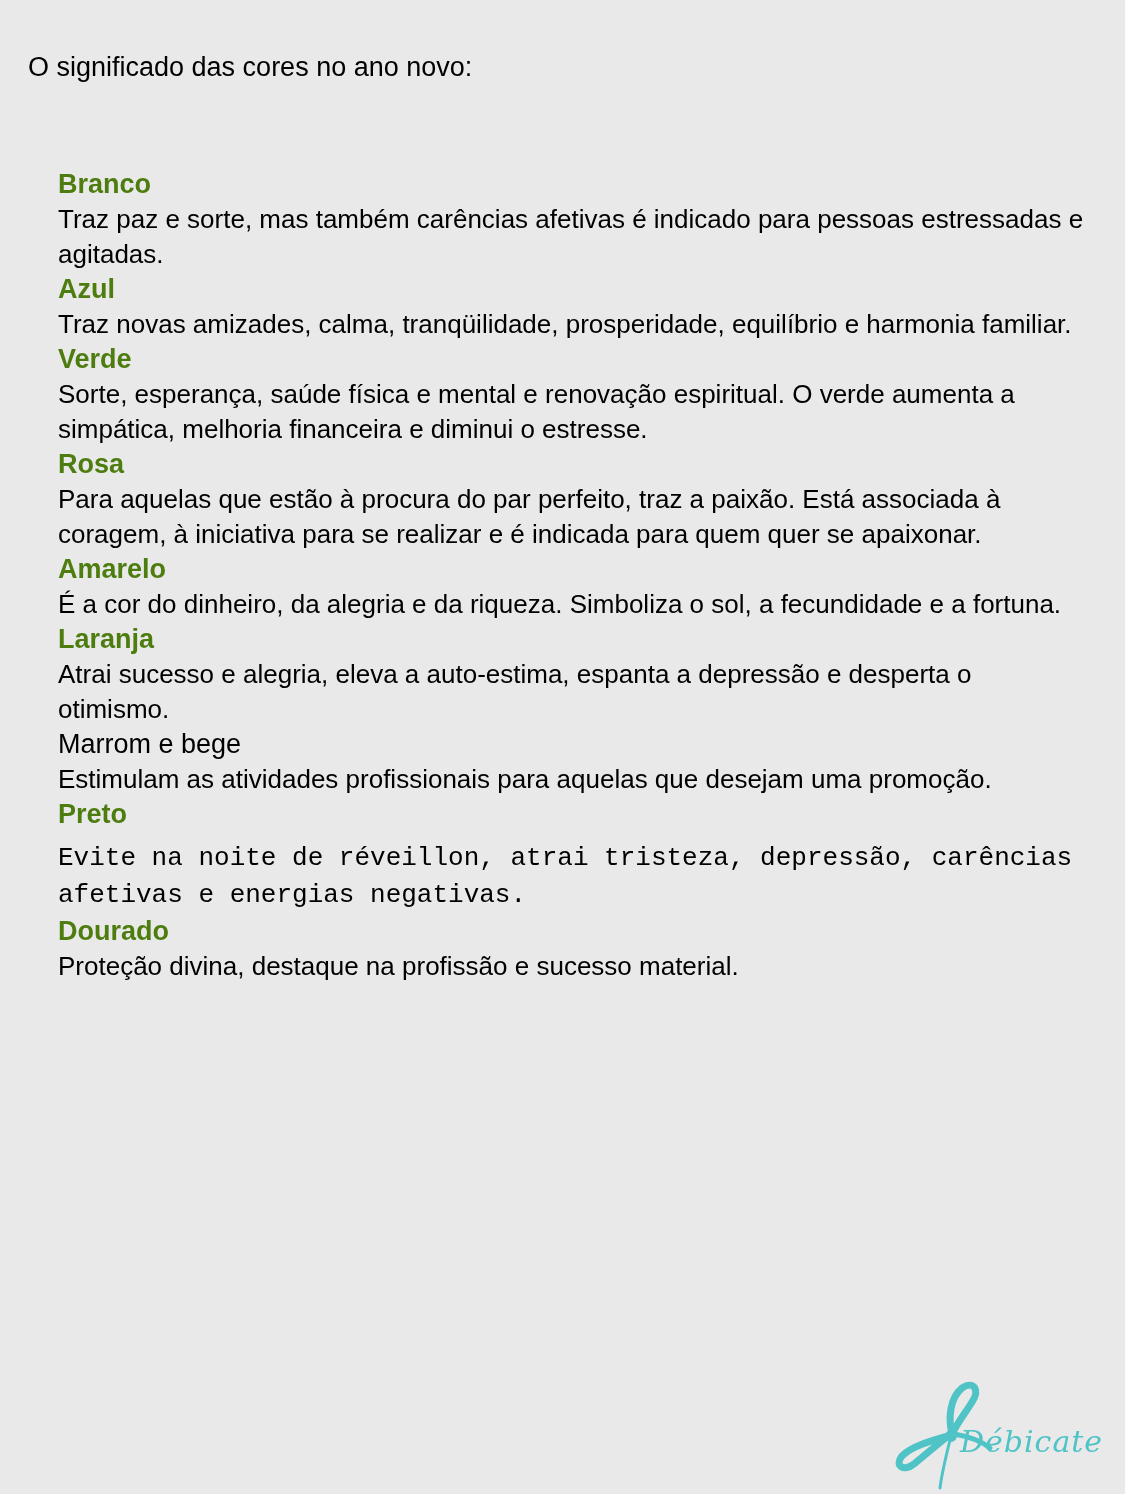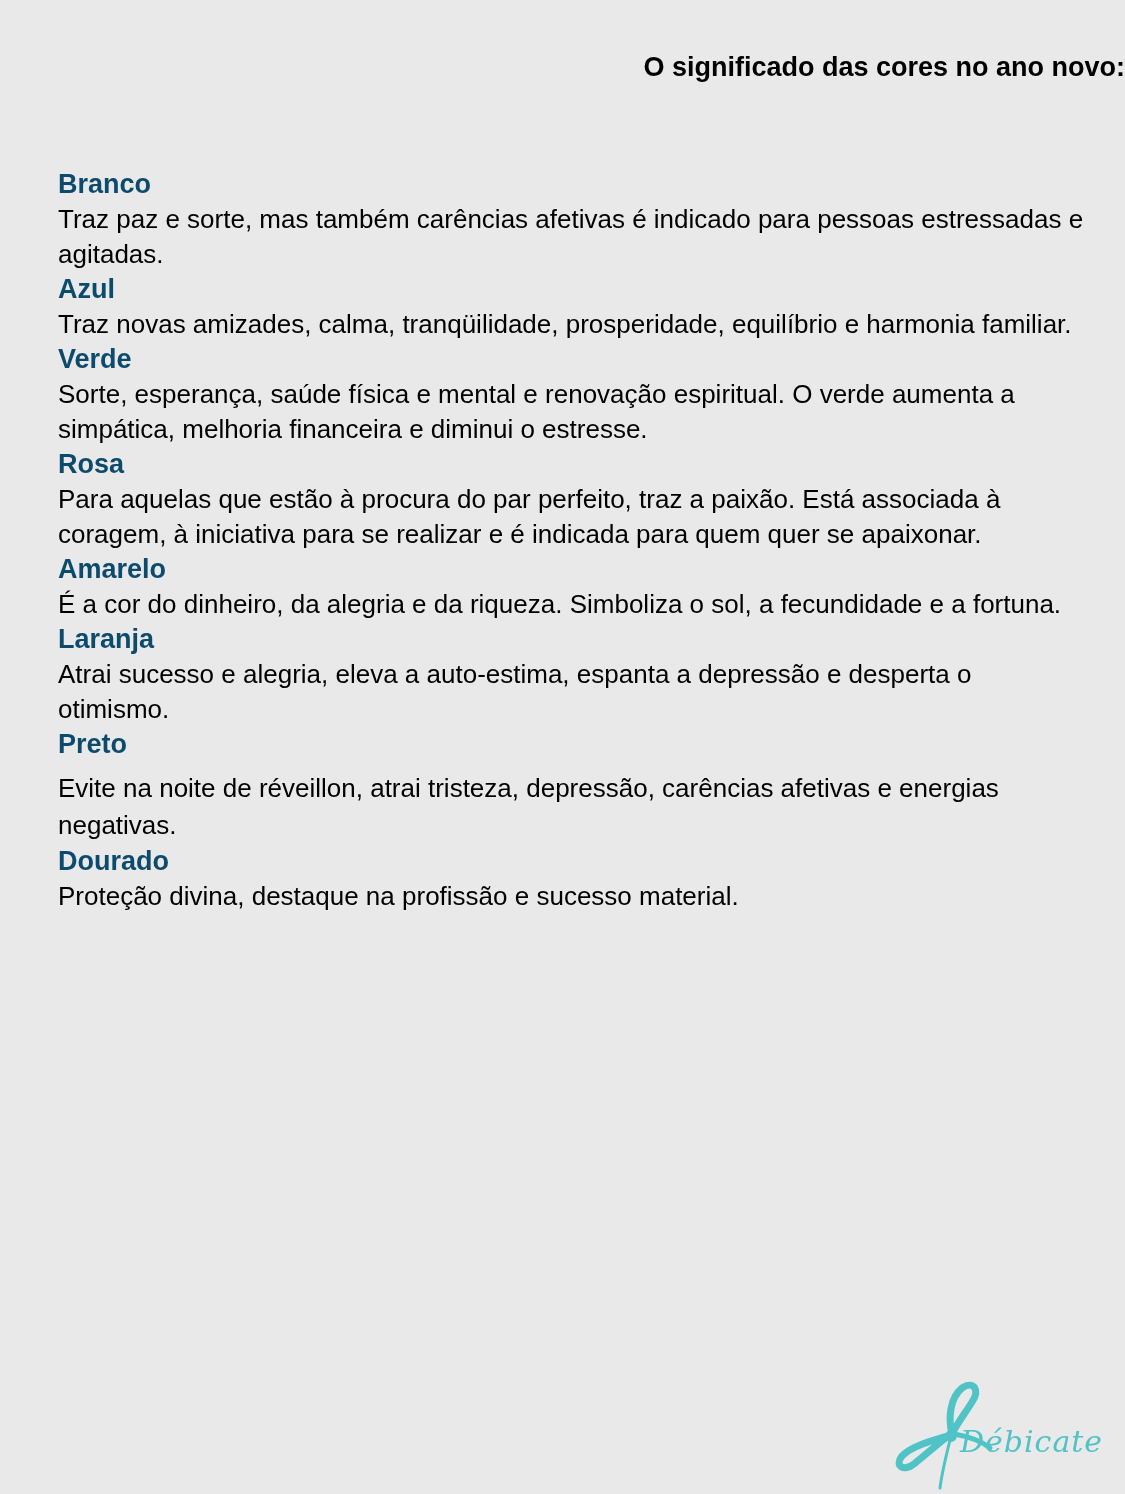--- a/index.html
+++ b/index.html
@@ -13,50 +13,51 @@
       position: relative;
       overflow: hidden;
       font-family: "Liberation Sans", sans-serif;
       color: #000;
     }
     .title {
       position: absolute;
       top: 50px;
       left: 0;
       width: 1125px;
-      padding-left: 60px;
+      padding-left: 28px;
       box-sizing: border-box;
-      text-align: right;
-      font-weight: bold;
+      text-align: left;
+      font-weight: normal;
       font-size: 27px;
       line-height: 34px;
     }
     .content {
       position: absolute;
       top: 167px;
       left: 58px;
       width: 1030px;
     }
     .entry-heading {
       font-weight: bold;
       font-size: 27px;
       line-height: 35px;
-      color: #0c4a6e;
+      color: #4d7c0f;
     }
     .entry-heading.plain {
       font-weight: normal;
       color: #000;
     }
     .entry-body {
       font-size: 26px;
       line-height: 35px;
     }
     .entry-body.spaced {
       margin-top: 8px;
       line-height: 37px;
+      font-family: Liberation Mono, monospace;
     }
     .logo {
       position: absolute;
       left: 890px;
       top: 1378px;
       width: 232px;
       height: 112px;
     }
     .logo-text {
       position: absolute;
@@ -95,20 +96,24 @@
   </div>
   <div>
     <div class="entry-heading">Amarelo</div>
     <div class="entry-body">É a cor do dinheiro, da alegria e da riqueza. Simboliza o sol, a fecundidade e a fortuna.</div>
   </div>
   <div>
     <div class="entry-heading">Laranja</div>
     <div class="entry-body">Atrai sucesso e alegria, eleva a auto-estima, espanta a depressão e desperta o otimismo.</div>
   </div>
   <div>
+    <div class="entry-heading plain">Marrom e bege</div>
+    <div class="entry-body">Estimulam as atividades profissionais para aquelas que desejam uma promoção.</div>
+  </div>
+  <div>
     <div class="entry-heading">Preto</div>
     <div class="entry-body spaced">Evite na noite de réveillon, atrai tristeza, depressão, carências afetivas e energias negativas.</div>
   </div>
   <div>
     <div class="entry-heading">Dourado</div>
     <div class="entry-body">Proteção divina, destaque na profissão e sucesso material.</div>
   </div>
 </div>
 
 <div class="logo">

